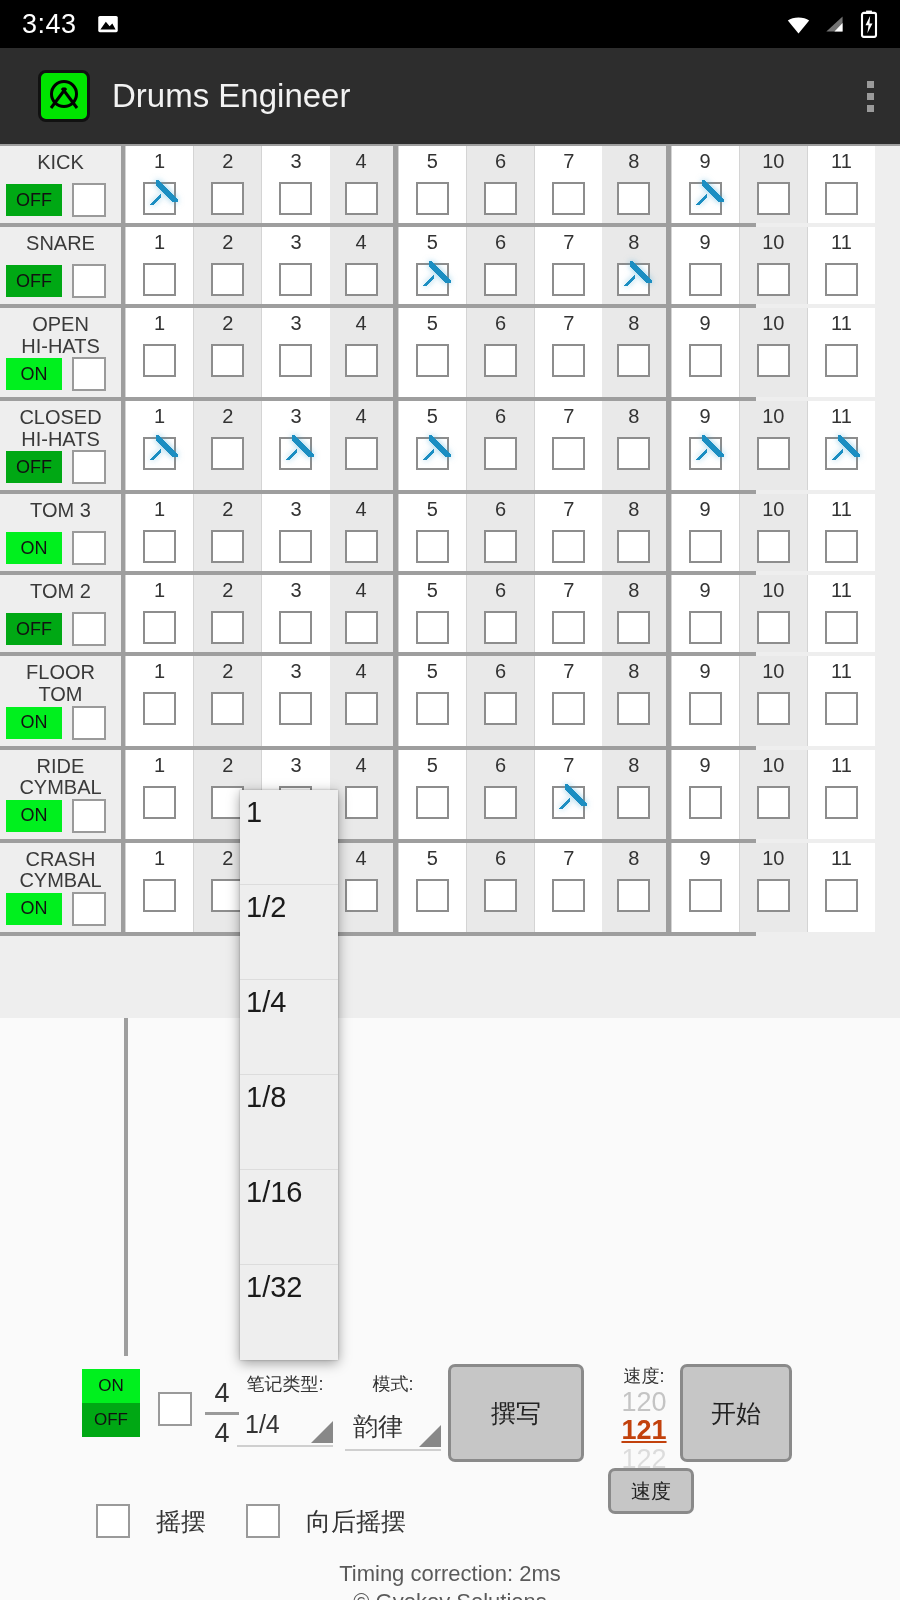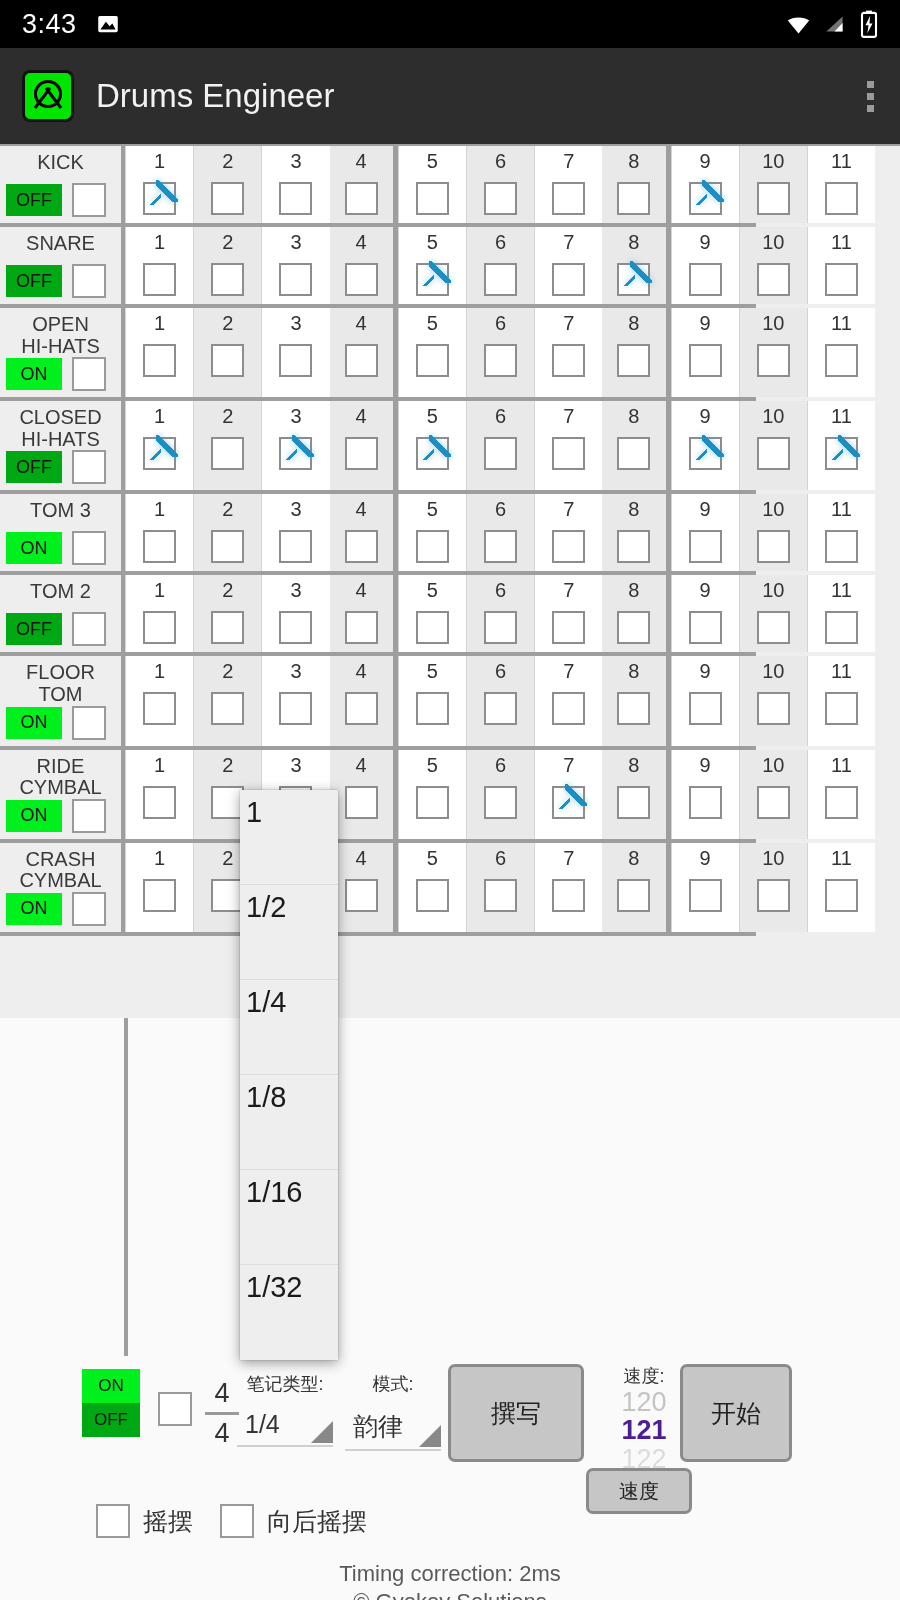--- a/index.html
+++ b/index.html
@@ -17,21 +17,21 @@
     background: #000; color: #fff;
     display: flex; align-items: center;
   }
   .sb-time { font-size: 27px; margin-left: 22px; letter-spacing: .5px; }
   .sb-left-icons { margin-left: 18px; display: flex; align-items: center; }
   .sb-right { margin-left: auto; margin-right: 20px; display: flex; align-items: center; gap: 10px; }
 
   
   .appbar {
     position: absolute; top: 48px; left: 0; width: 900px; height: 96px;
-    background: #2d2d2d; display: flex; align-items: center;
+    background: #2d2d2d; display: flex; align-items: center; padding-left: 16px;
   }
   .app-icon {
     width: 52px; height: 52px; margin-left: 22px; border-radius: 8px;
     background: #00e500; border: 3px solid #111;
     display: flex; align-items: center; justify-content: center;
   }
   .app-title { color: #f2f2f2; font-size: 33px; margin-left: 22px; font-weight: 400; }
   .overflow-dots {
     margin-left: auto; margin-right: 26px;
     display: flex; flex-direction: column; gap: 5px;
@@ -147,30 +147,30 @@
 
   .btn-big {
     position: absolute; background: #c6c6c6; border: 3px solid #8a8a8a; border-radius: 7px;
     display: flex; align-items: center; justify-content: center;
     font-size: 25px; color: #222;
   }
   .tempo { position: absolute; left: 596px; top: 8px; width: 96px; text-align: center; }
   .tempo .cap { font-size: 18px; color: #333; }
   .tempo .n { font-size: 27px; line-height: 1.05; }
   .tempo .n.dim { color: #c4c4c4; }
-  .tempo .n.sel { color: #4c1d95; font-weight: 700; }
+  .tempo .n.sel { color: #c2410c; font-weight: 700; text-decoration: underline; }
   .tempo .n.dim2 { color: #dcdcdc; }
 
   .btn-small {
     position: absolute; background: #c6c6c6; border: 3px solid #8a8a8a; border-radius: 7px;
     display: flex; align-items: center; justify-content: center;
     font-size: 20px; color: #222;
   }
 
-  .swing-row { position: absolute; left: 96px; top: 148px; display: flex; align-items: center; gap: 13px; }
+  .swing-row { position: absolute; left: 96px; top: 148px; display: flex; align-items: center; gap: 26px; }
   .swing-row .lab { font-size: 25px; color: #333; }
 
   .footer { position: absolute; left: 0; top: 204px; width: 900px; text-align: center; }
   .footer div { font-size: 22px; color: #5a5a5a; line-height: 1.28; }
 </style>
 </head>
 <body>
 
 <div id="root">
 
@@ -762,21 +762,21 @@
 
     <div class="tempo">
       <div class="cap">速度:</div>
       <div class="n dim">120</div>
       <div class="n sel">121</div>
       <div class="n dim2">122</div>
     </div>
 
     <div class="btn-big" style="left:680px; top:8px; width:112px; height:98px;">开始</div>
 
-    <div class="btn-small" style="left:586px; top:112px; width:106px; height:46px;">速度</div>
+    <div class="btn-small" style="left:608px; top:112px; width:86px; height:46px;">速度</div>
 
     <div class="swing-row">
       <div class="sq-box"></div>
       <div class="lab">摇摆</div>
       <div class="sq-box" style="margin-left:14px;"></div>
       <div class="lab">向后摇摆</div>
     </div>
 
     <div class="footer">
       <div>Timing correction: 2ms</div>

